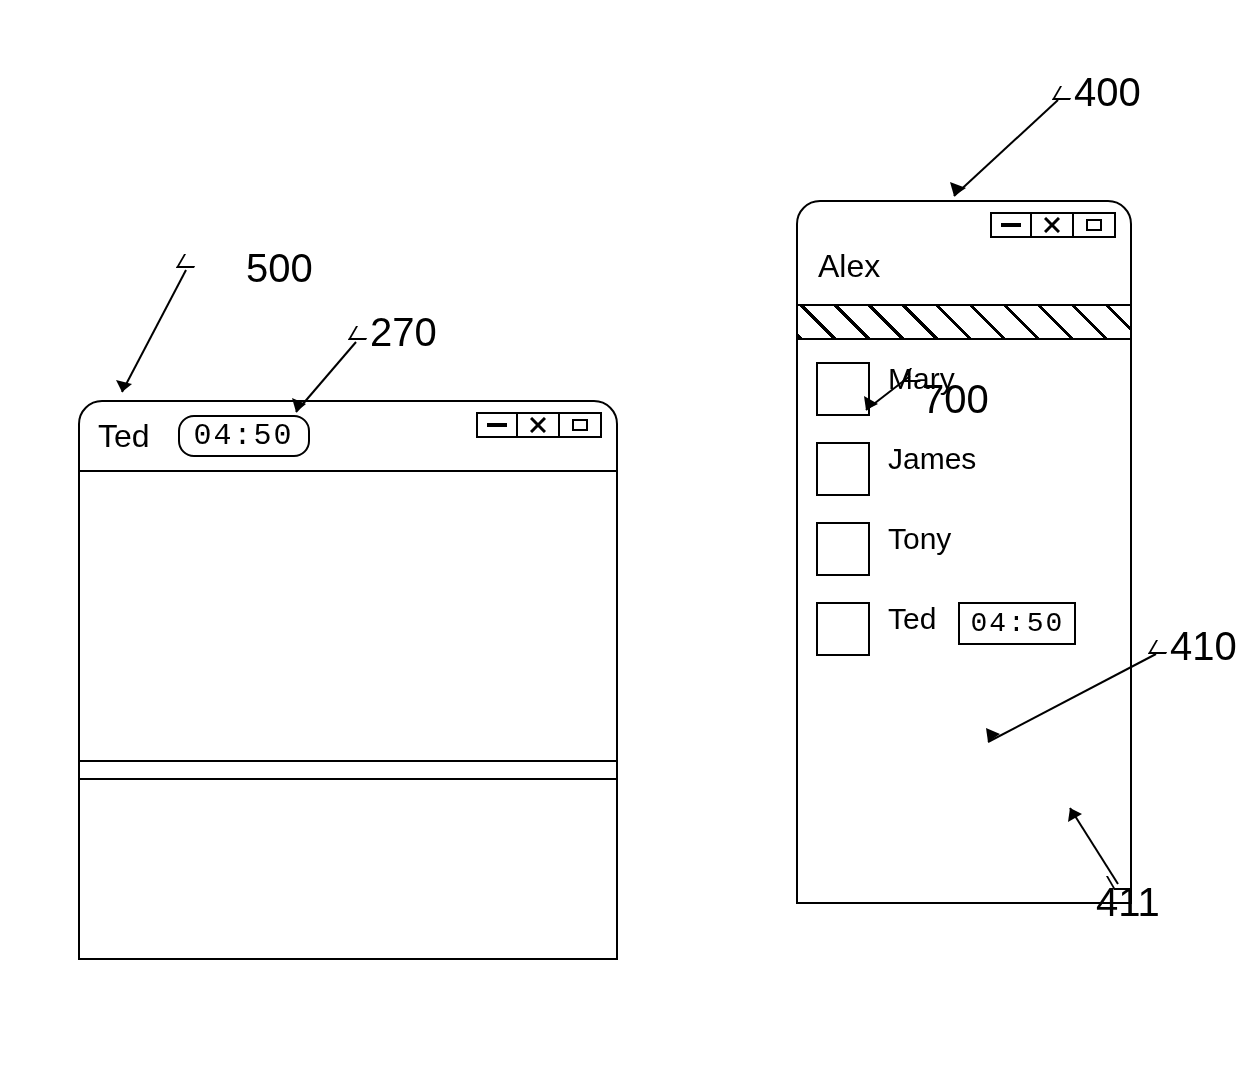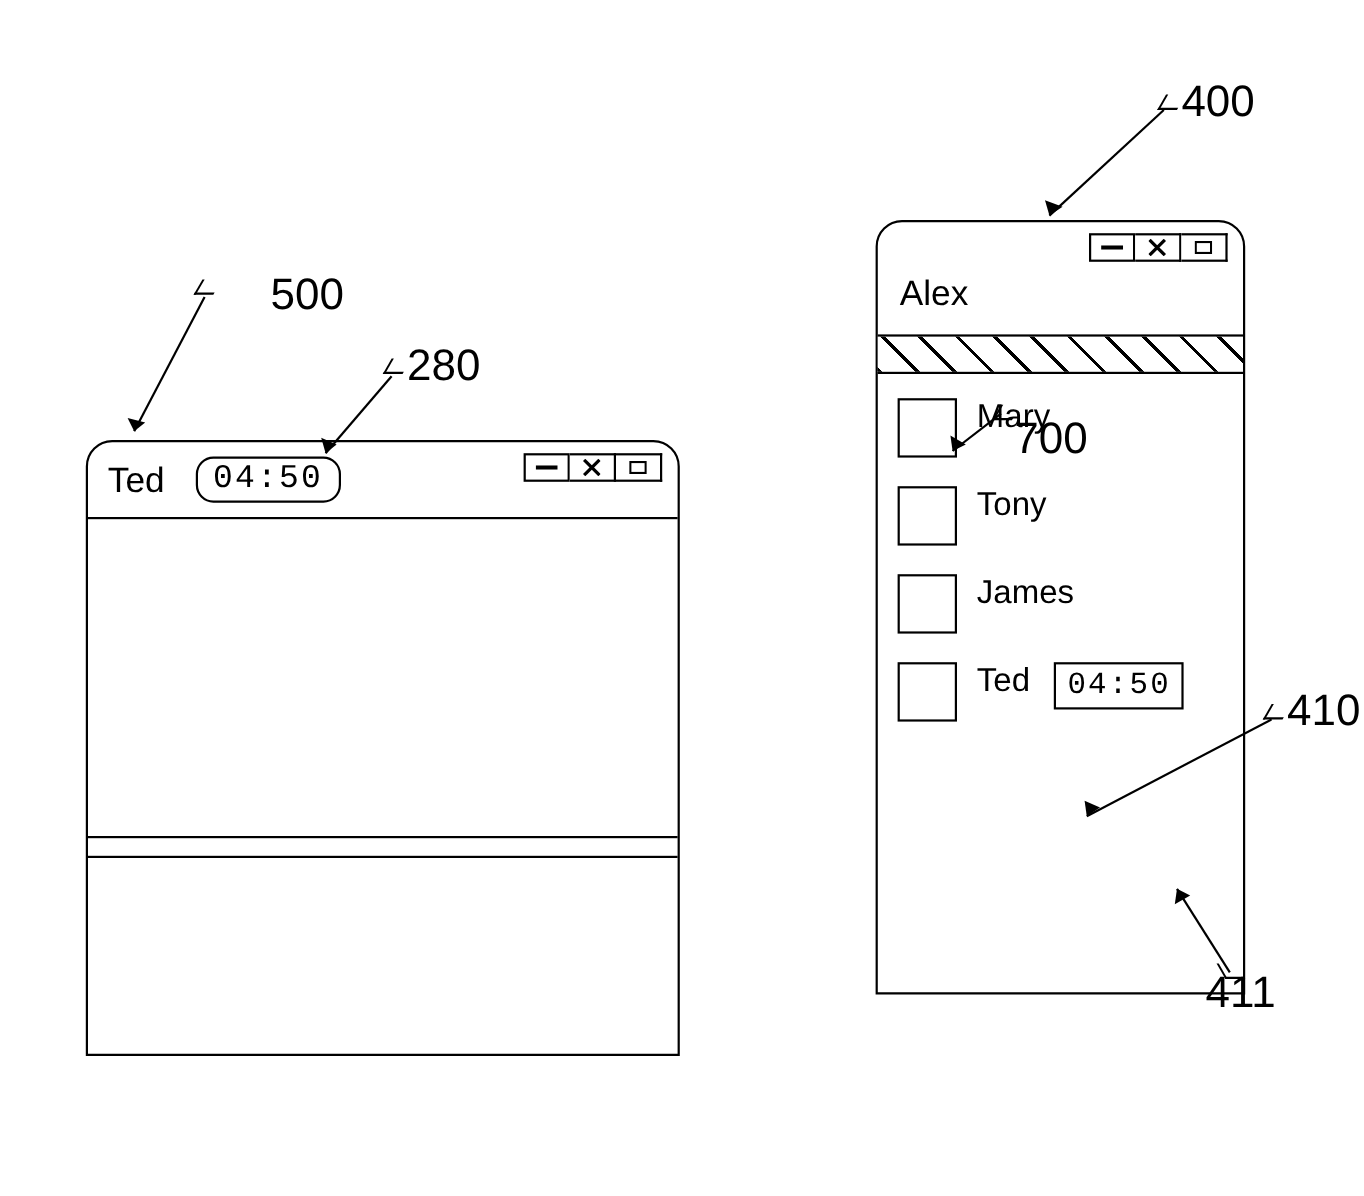--- a/index.html
+++ b/index.html
@@ -205,26 +205,26 @@
   <div class="hatched"></div>
   <div class="contact-list">
 
     <div class="contact-item">
       <div class="avatar-box"></div>
       <span class="contact-name">Mary</span>
     </div>
 
     <div class="contact-item">
       <div class="avatar-box"></div>
+      <span class="contact-name">James</span>
+    </div>
+
+    <div class="contact-item">
+      <div class="avatar-box"></div>
       <span class="contact-name">Tony</span>
-    </div>
-
-    <div class="contact-item">
-      <div class="avatar-box"></div>
-      <span class="contact-name">James</span>
     </div>
 
 
     <div class="contact-item">
       <div class="avatar-box"></div>
       <span class="contact-name">Ted</span>
       <span class="timer-rect">04:50</span>
     </div>
 
   </div>
@@ -232,21 +232,21 @@
 
 <span class="ref-label" style="left:198px; top:246px;margin-left:48px;">500</span>
 <svg class="ref-line" style="left:110px; top:266px;" width="80" height="140">
   <line x1="76" y1="4" x2="12" y2="126"></line>
   <polygon points="12,126 6,114 22,118"></polygon>
 </svg>
 <div class="abs" style="left:180px; top:254px;">
     <div class="tick"></div>
   </div>
 
-<span class="ref-label" style="left:370px; top:310px;">280</span>
+<span class="ref-label" style="left:370px; top:310px;">270</span>
 <svg class="ref-line" style="left:280px; top:338px;" width="80" height="82">
   <line x1="76" y1="4" x2="16" y2="74"></line>
   <polygon points="16,74 12,60 26,66"></polygon>
 </svg>
 <div class="abs" style="left:352px; top:326px;">
     <div class="tick"></div>
   </div>
 
 <span class="ref-label" style="left:1074px; top:70px;">400</span>
 <svg class="ref-line" style="left:940px; top:96px;" width="122" height="110">

